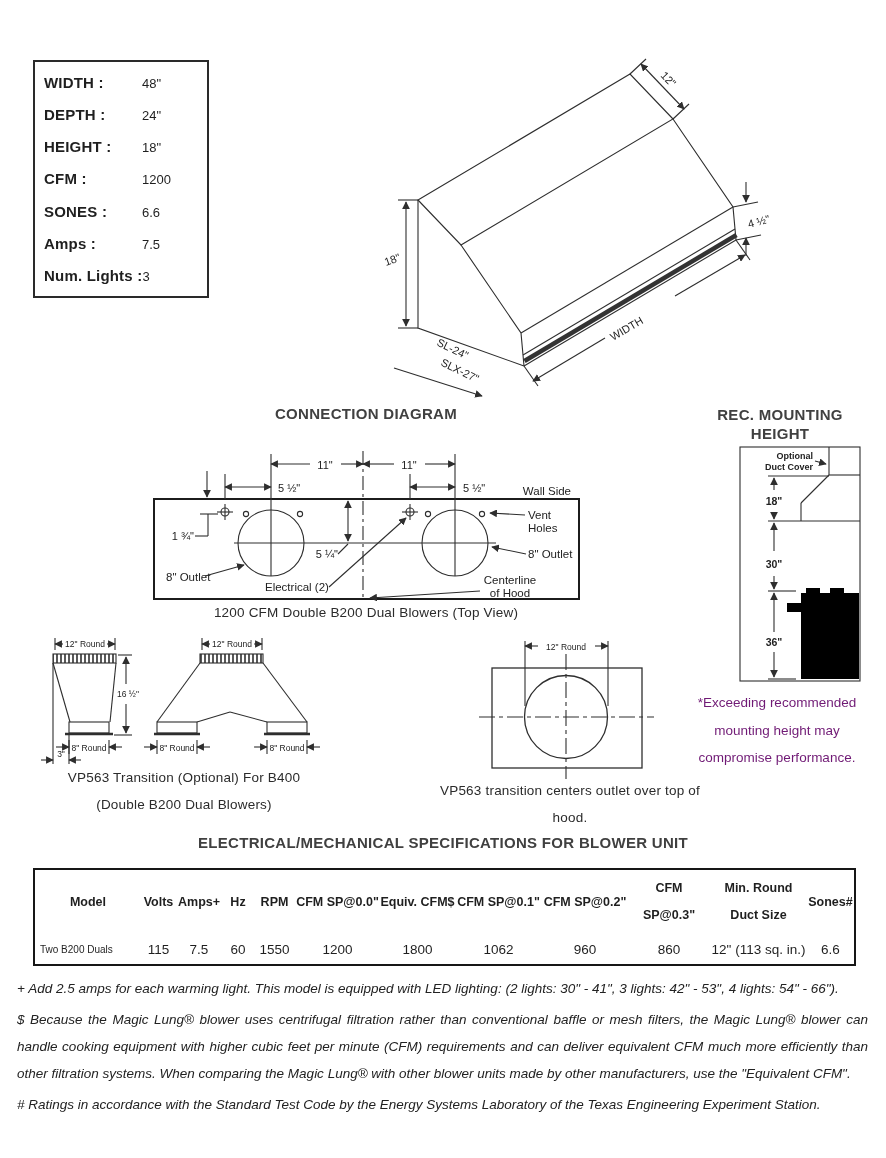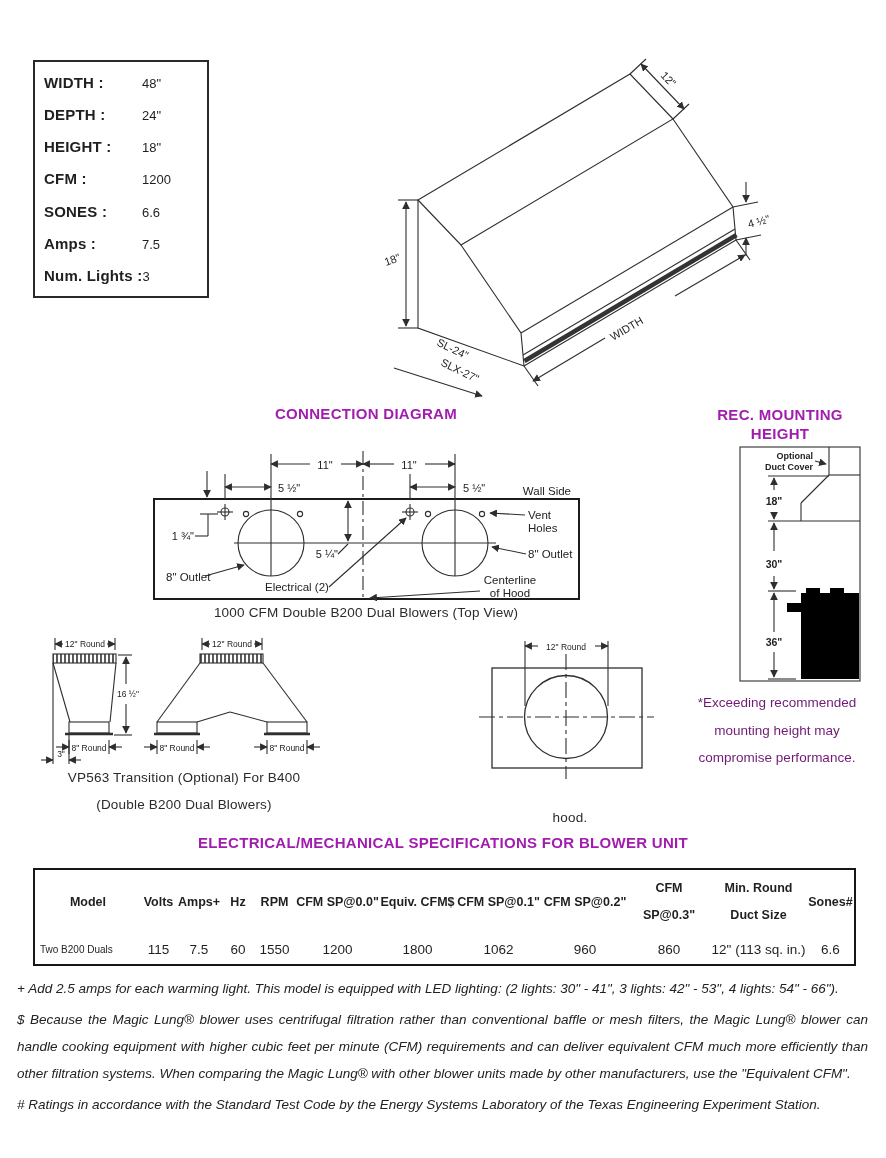--- a/index.html
+++ b/index.html
@@ -9,21 +9,21 @@
 
   
   .specs-box{left:33px;top:14px;width:176px;height:238px;border:2px solid #2a2a2a;
              display:flex;flex-direction:column;justify-content:space-between;
              padding:12px 4px 12px 9px;box-sizing:border-box;}
   .specs-row{display:flex;align-items:baseline;}
   .specs-label{font-size:15px;font-weight:bold;min-width:98px;letter-spacing:.2px;}
   .specs-value{font-size:13px;}
 
   
-  .sec-title{font-size:15px;font-weight:bold;letter-spacing:.3px;color:#a21caf;}
+  .sec-title{font-size:15px;font-weight:bold;letter-spacing:.3px;color:#404040;}
   .conn-title{left:150px;top:359px;width:432px;text-align:center;}
   .mount-title{left:700px;top:359px;width:160px;text-align:center;line-height:19px;}
   .table-title{left:0;top:788px;width:886px;text-align:center;}
 
   .caption{font-size:13.5px;color:#2b2b2b;text-align:center;letter-spacing:.2px;}
   .conn-caption{left:150px;top:559px;width:432px;}
   .vp-cap1{left:28px;top:724px;width:312px;}
   .vp-cap2{left:28px;top:751px;width:312px;}
   .vpc-cap1{left:420px;top:737px;width:300px;}
   .vpc-cap2{left:420px;top:764px;width:300px;}
@@ -195,21 +195,21 @@
     <text class="dim" x="188" y="110" text-anchor="end">5 ¼"</text>
     <text class="lbl" x="421" y="47" text-anchor="end">Wall Side</text>
     <text class="lbl" x="378" y="71">Vent</text>
     <text class="lbl" x="378" y="84">Holes</text>
     <text class="lbl" x="16" y="133">8" Outlet</text>
     <text class="lbl" x="378" y="110">8" Outlet</text>
     <text class="lbl" x="115" y="143">Electrical (2)</text>
     <text class="lbl" x="360" y="136" text-anchor="middle">Centerline</text>
     <text class="lbl" x="360" y="149" text-anchor="middle">of Hood</text>
   </svg>
-  <div class="abs caption conn-caption">1000 CFM Double B200 Dual Blowers (Top View)</div>
+  <div class="abs caption conn-caption">1200 CFM Double B200 Dual Blowers (Top View)</div>
 
   <div class="abs sec-title mount-title">
     <div>REC. MOUNTING</div>
     <div>HEIGHT</div>
   </div>
 
   <svg class="abs" style="left:738px;top:400px;" width="126" height="238" viewBox="0 0 126 238">
     <defs>
       <marker id="mC" viewBox="0 0 10 10" refX="9" refY="5" markerWidth="7" markerHeight="7" orient="auto-start-reverse">
         <path d="M0,0L10,5L0,10z" fill="#2e2e2e"></path>
@@ -335,20 +335,21 @@
         <line x1="138" y1="3" x2="138" y2="68"></line>
       <line x1="55" y1="8" x2="68" y2="8" marker-start="url(#mE)"></line>
       <line x1="125" y1="8" x2="138" y2="8" marker-end="url(#mE)"></line>
       <rect x="22" y="30" width="150" height="100" stroke-width="1.3"></rect>
       <circle cx="96" cy="79" r="41.5" stroke-width="1.3"></circle>
       <line x1="9" y1="79" x2="184" y2="79" stroke-dasharray="16 4 4 4"></line>
       <line x1="96" y1="16" x2="96" y2="141" stroke-dasharray="16 4 4 4"></line>
     </g>
     <text class="tiny" x="96" y="11.5" text-anchor="middle">12" Round</text>
   </svg>
+  <div class="abs caption vpc-cap1">VP563 transition centers outlet over top of</div>
   <div class="abs caption vpc-cap2">hood.</div>
 
   <div class="abs sec-title table-title">ELECTRICAL/MECHANICAL SPECIFICATIONS FOR BLOWER UNIT</div>
 
   <div class="abs spec-table">
     <div class="cell hdr">Model</div>
     <div class="cell hdr">Volts</div>
     <div class="cell hdr">Amps+</div>
     <div class="cell hdr">Hz</div>
     <div class="cell hdr">RPM</div>

